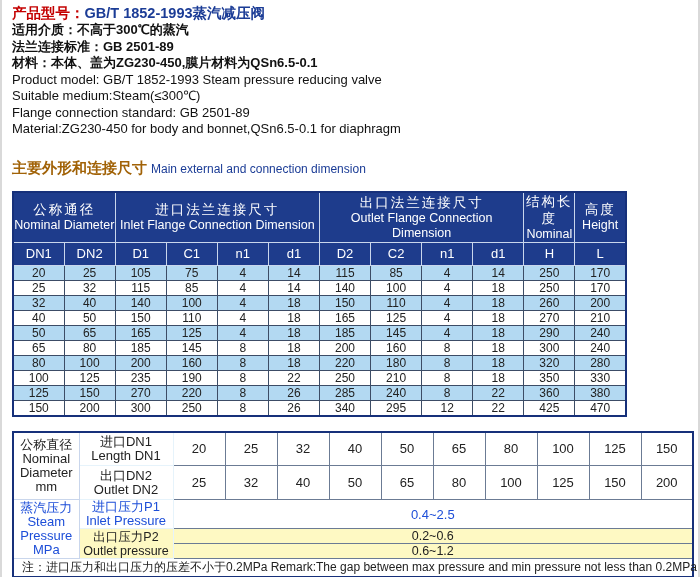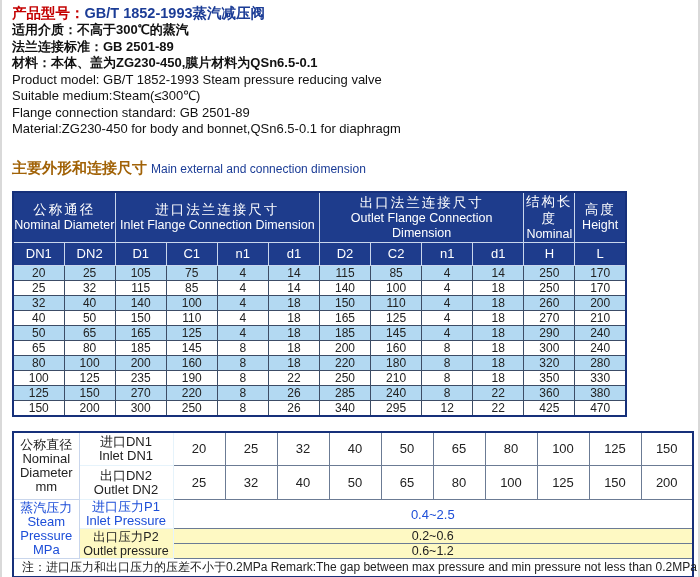--- a/index.html
+++ b/index.html
@@ -289,21 +289,21 @@
     <tbody>
       <tr class="dn-row" id="inlet-dn-row">
         <td rowspan="2" class="lbl1">
           <div>公称直径</div>
           <div>Nominal</div>
           <div>Diameter</div>
           <div>mm</div>
         </td>
         <td class="lbl2">
           <div>进口DN1</div>
-          <div>Inlet DN1</div>
+          <div>Length DN1</div>
         </td>
       <td>20</td>
           <td>25</td>
           <td>32</td>
           <td>40</td>
           <td>50</td>
           <td>65</td>
           <td>80</td>
           <td>100</td>
           <td>125</td>

